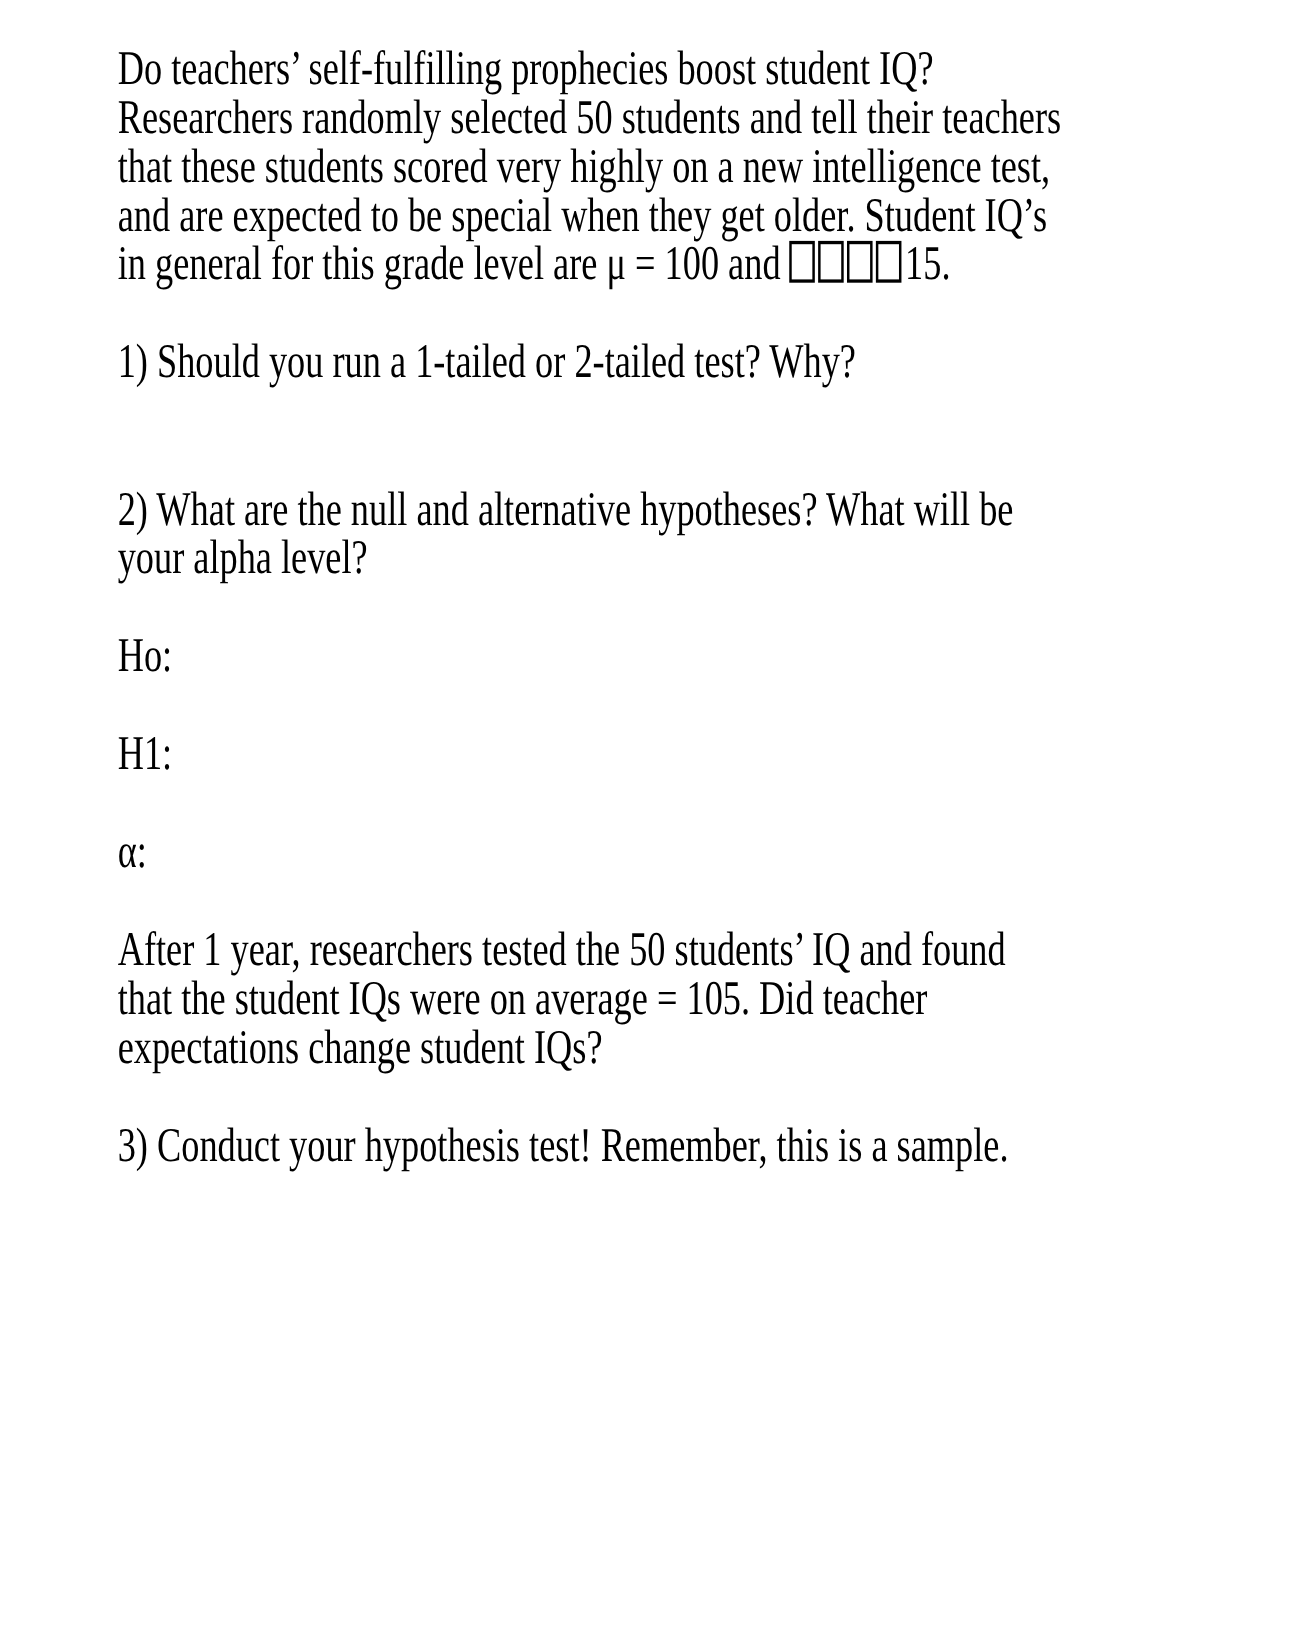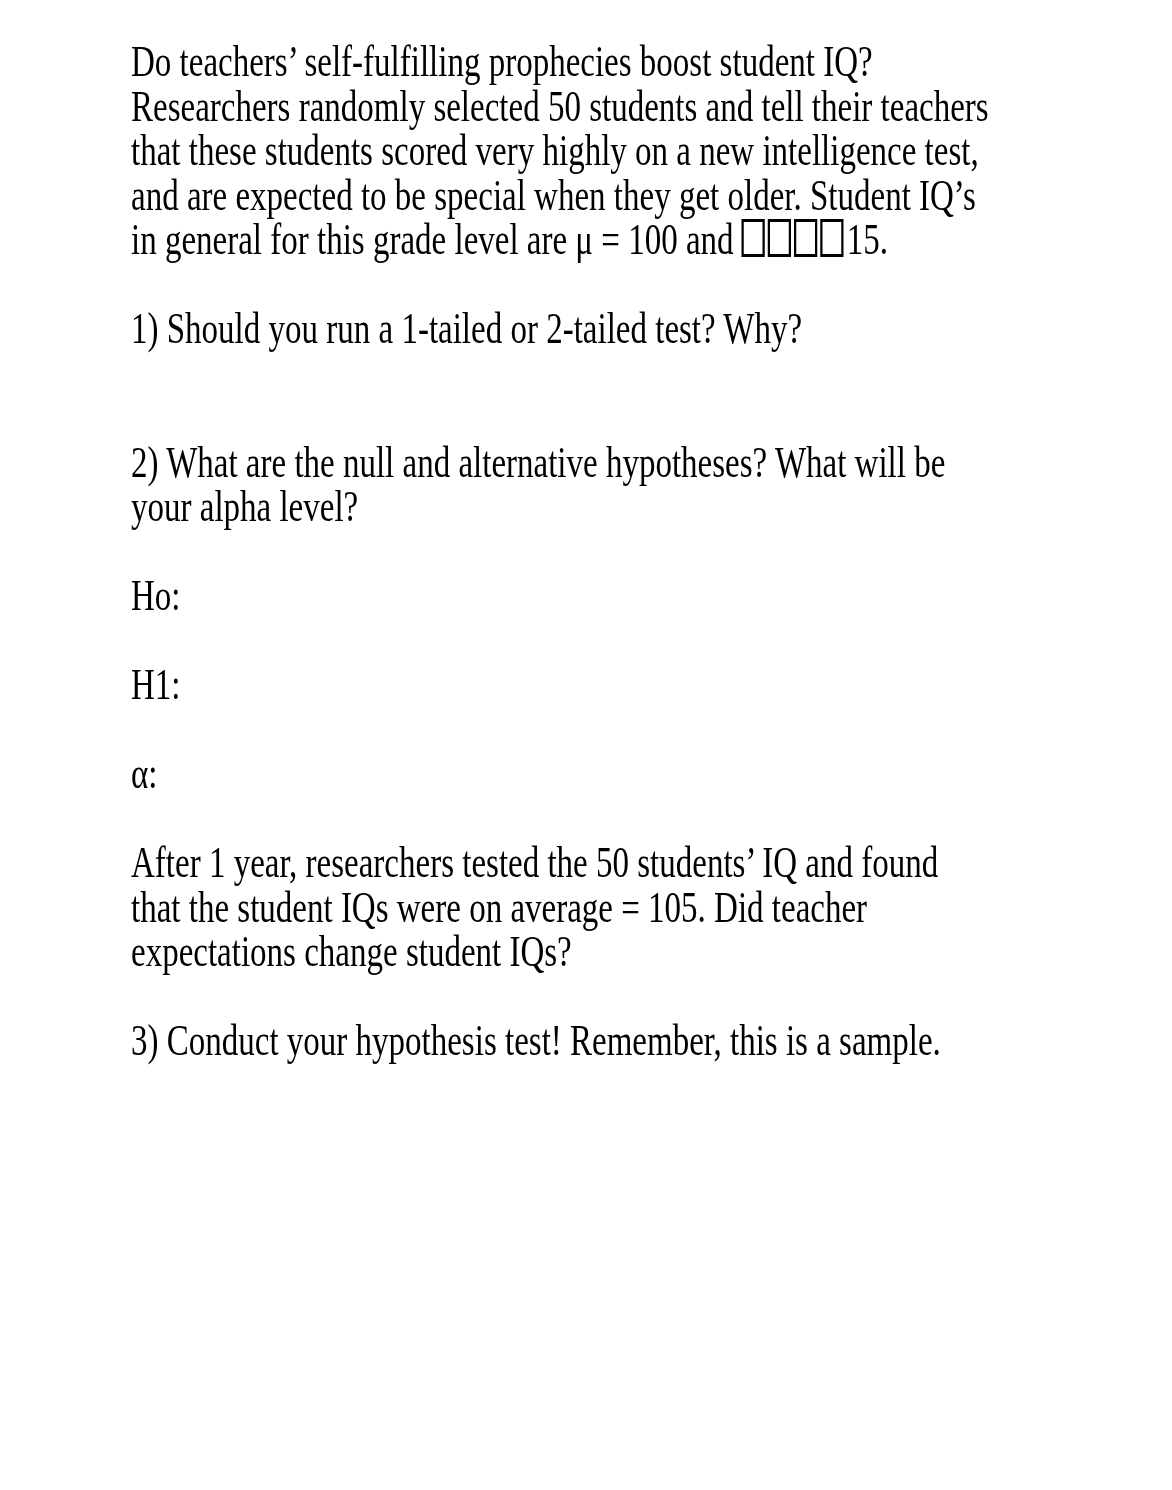--- a/index.html
+++ b/index.html
@@ -8,21 +8,20 @@
     height: 1490px;
     background: #ffffff;
     font-family: "Liberation Serif", "DejaVu Serif", serif;
   }
   .page {
     position: relative;
     width: 1116px;
     height: 1490px;
     background: #ffffff;
     overflow: hidden;
-    margin-left: 24px;
   }
   .content {
     position: absolute;
     left: 107px;
     top: 40px;
     width: 1400px;
     transform: scaleX(0.75);
     transform-origin: left top;
     color: #000000;
     font-size: 44px;

